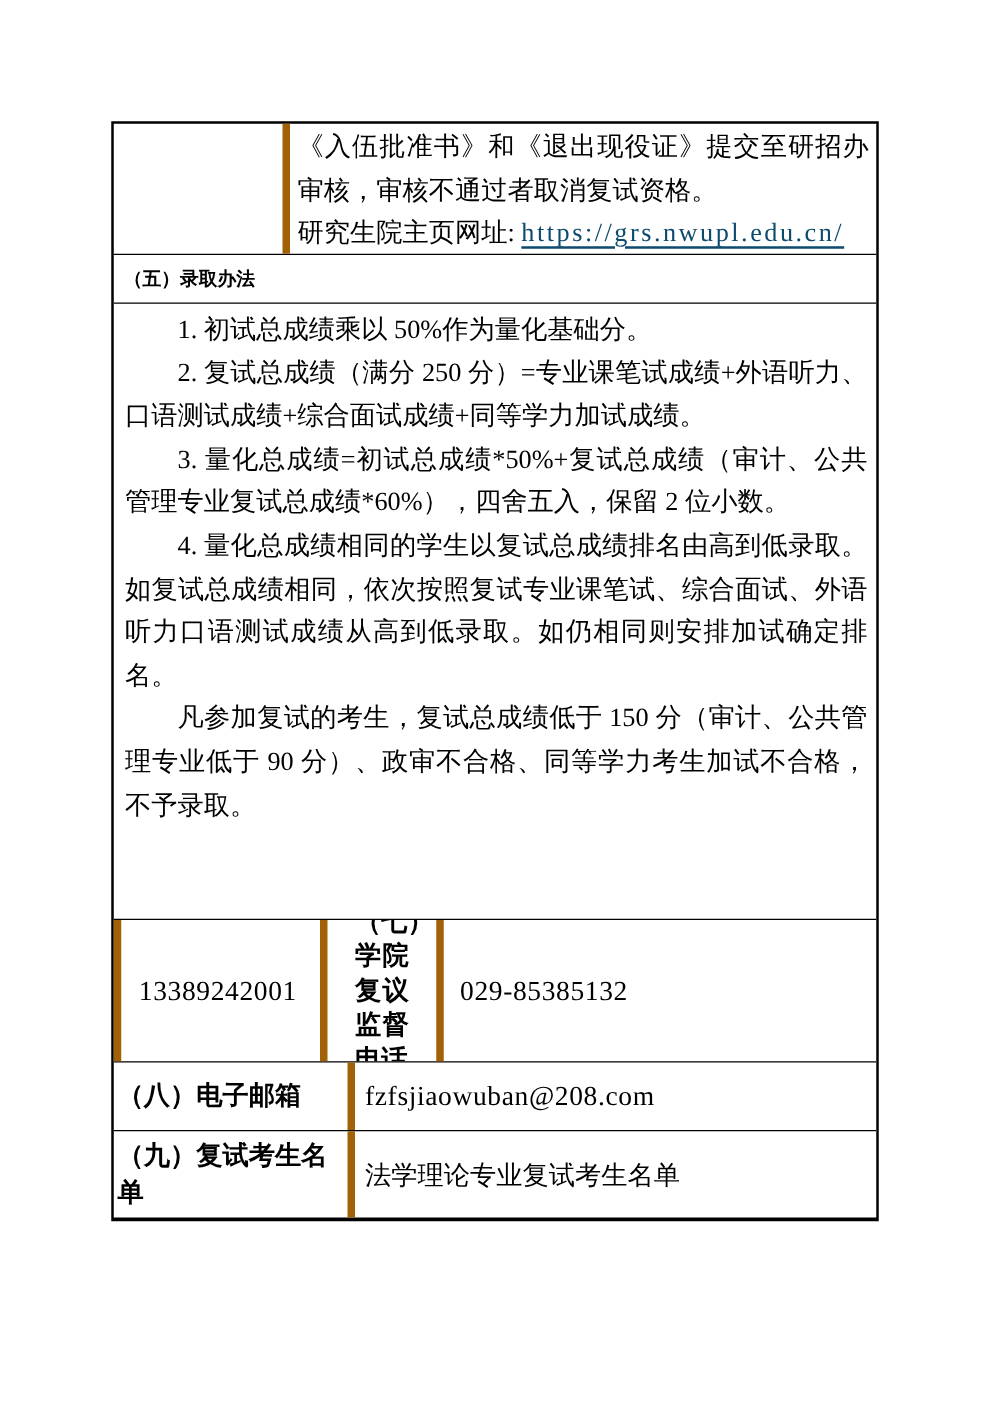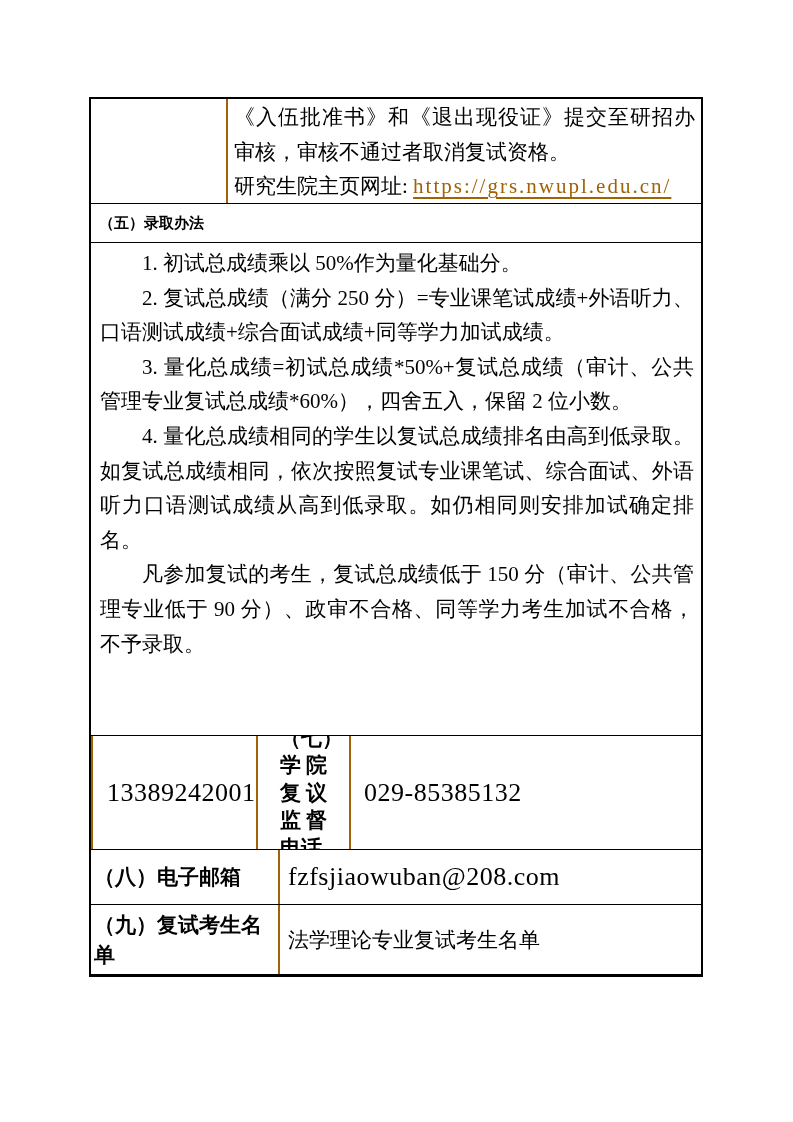--- a/index.html
+++ b/index.html
@@ -17,31 +17,31 @@
     left: 89px;
     top: 97px;
     width: 614px;
     border: 2px solid #000;
     border-bottom-width: 3px;
     box-sizing: border-box;
     background: #fff;
   }
   .trow { display: flex; border-top: 1px solid #000; box-sizing: border-box; }
   .trow.first { border-top: none; }
-  .tcell { border-left: 2px solid #a16207; box-sizing: border-box; overflow: hidden; }
+  .tcell { border-left: 6px solid #a16207; box-sizing: border-box; overflow: hidden; }
   .tcell.first { border-left: none; }
 
   
   .r1 { height: 104px; }
   .r1-c1 { width: 135px; }
   .r1-c2 { flex: 1; padding: 1px 6px 0 6px; font-size: 21px; line-height: 34.5px; }
   .r1-c2 .note-par { text-align: justify; }
   .url-line { white-space: nowrap; }
   .doc-link {
-    color: #a16207;
+    color: #0c4a6e;
     text-decoration: underline;
     text-underline-offset: 4px;
     letter-spacing: 2px;
     font-size: 21px;
   }
 
   
   .sec-header {
     font-family: "Liberation Sans", sans-serif;
     font-weight: 700;
@@ -70,21 +70,21 @@
   .r4-c3 .cell-text { text-align: justify; line-height: 27.5px; }
   .r4-c4 { flex: 1; padding-left: 13px; }
 
   
   .r5 { height: 55px; }
   .r6 { height: 70px; }
   .label-col { width: 187px; padding: 0 3px; display: flex; flex-direction: column; justify-content: center; }
   .value-col { flex: 1; display: flex; flex-direction: column; justify-content: center; padding-left: 8px; }
 
   .label-text { font-family: "Liberation Sans", sans-serif; font-weight: 700; font-size: 21px; line-height: 30px; }
-  .latin-value { font-family: "Liberation Serif", serif; font-size: 26px; letter-spacing: 0.5px; }
+  .latin-value { font-family: "Liberation Serif", serif; font-size: 22px; letter-spacing: 0.5px; }
   .cjk-value { font-size: 21px; }
 </style>
 </head>
 <body>
 
 <div class="page">
   <div class="doc-table">
 
     <div class="trow r1 first">
       <div class="tcell r1-c1 first"></div>

